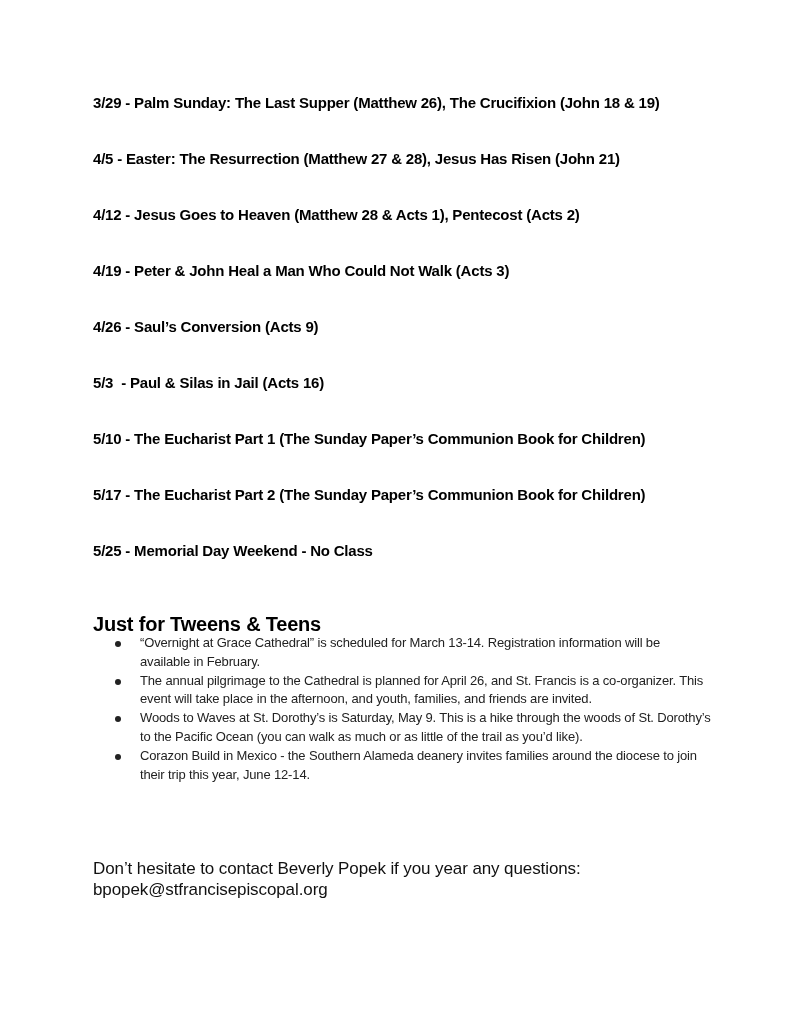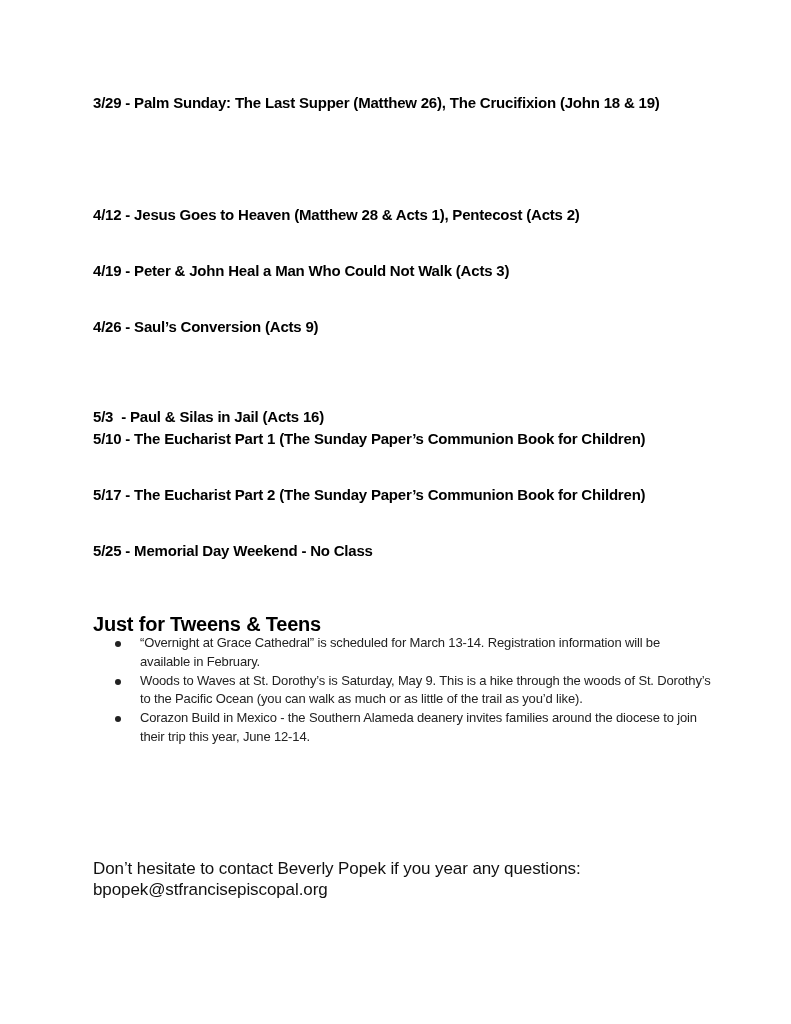--- a/index.html
+++ b/index.html
@@ -77,34 +77,39 @@
     color: #111111;
     text-decoration: none;
   }
 </style>
 </head>
 <body>
 
 <div class="page">
 
   <div class="schedule-line" style="top:94px;">3/29 - Palm Sunday: The Last Supper (Matthew 26), The Crucifixion (John 18 &amp; 19)</div>
+  <div class="schedule-line" style="top:150px;">4/5 - Easter: The Resurrection (Matthew 27 &amp; 28), Jesus Has Risen (John 21)</div>
   <div class="schedule-line" style="top:206px;">4/12 - Jesus Goes to Heaven (Matthew 28 &amp; Acts 1), Pentecost (Acts 2)</div>
   <div class="schedule-line" style="top:262px;">4/19 - Peter &amp; John Heal a Man Who Could Not Walk (Acts 3)</div>
   <div class="schedule-line" style="top:318px;">4/26 - Saul’s Conversion (Acts 9)</div>
-  <div class="schedule-line" style="top:374px;margin-top:34px;">5/3  - Paul &amp; Silas in Jail (Acts 16)</div>
+  <div class="schedule-line" style="top:374px;">5/3  - Paul &amp; Silas in Jail (Acts 16)</div>
   <div class="schedule-line" style="top:430px;">5/10 - The Eucharist Part 1 (The Sunday Paper’s Communion Book for Children)</div>
   <div class="schedule-line" style="top:486px;">5/17 - The Eucharist Part 2 (The Sunday Paper’s Communion Book for Children)</div>
   <div class="schedule-line" style="top:542px;">5/25 - Memorial Day Weekend - No Class</div>
 
   <div class="section-heading">Just for Tweens &amp; Teens</div>
 
   <ul class="bullet-list">
     <li class="bullet-item">
       <span class="bullet-dot"></span>
       <span>“Overnight at Grace Cathedral” is scheduled for March 13-14. Registration information will be available in February.</span>
+    </li>
+    <li class="bullet-item">
+      <span class="bullet-dot"></span>
+      <span>The annual pilgrimage to the Cathedral is planned for April 26, and St. Francis is a co-organizer.  This event will take place in the afternoon, and youth, families, and friends are invited.</span>
     </li>
     <li class="bullet-item">
       <span class="bullet-dot"></span>
       <span>Woods to Waves at St. Dorothy’s is Saturday, May 9. This is a hike through the woods of St. Dorothy’s to the Pacific Ocean (you can walk as much or as little of the trail as you’d like).</span>
     </li>
     <li class="bullet-item">
       <span class="bullet-dot"></span>
       <span>Corazon Build in Mexico - the Southern Alameda deanery invites families around the diocese to join their trip this year, June 12-14.</span>
     </li>
   </ul>

